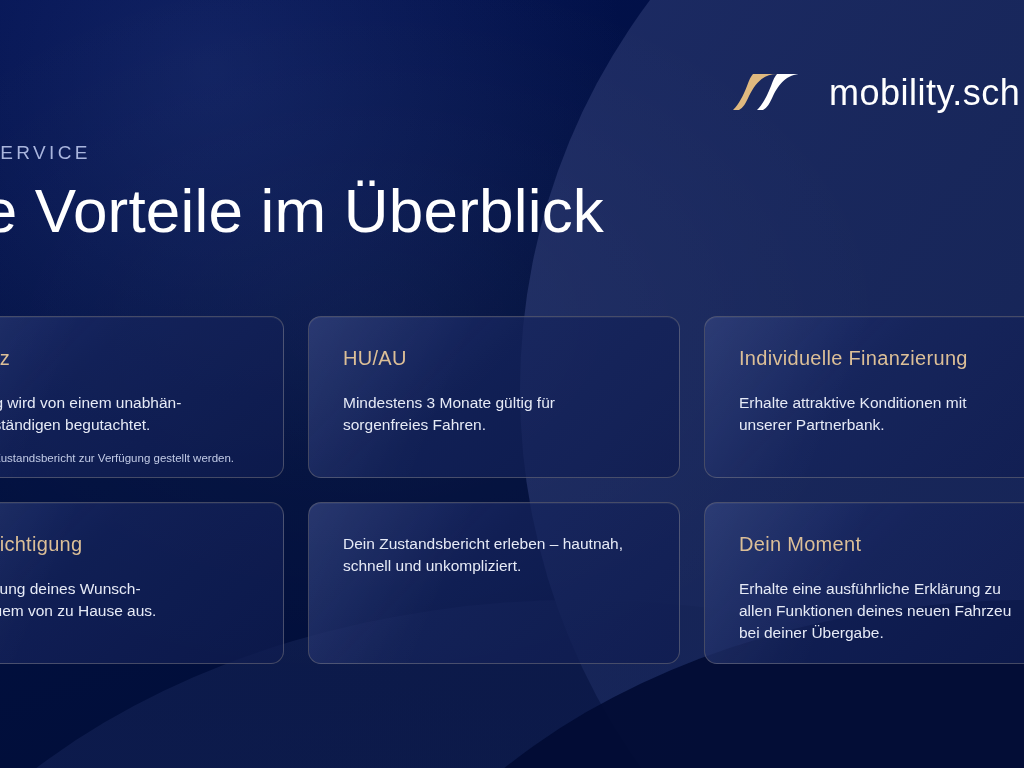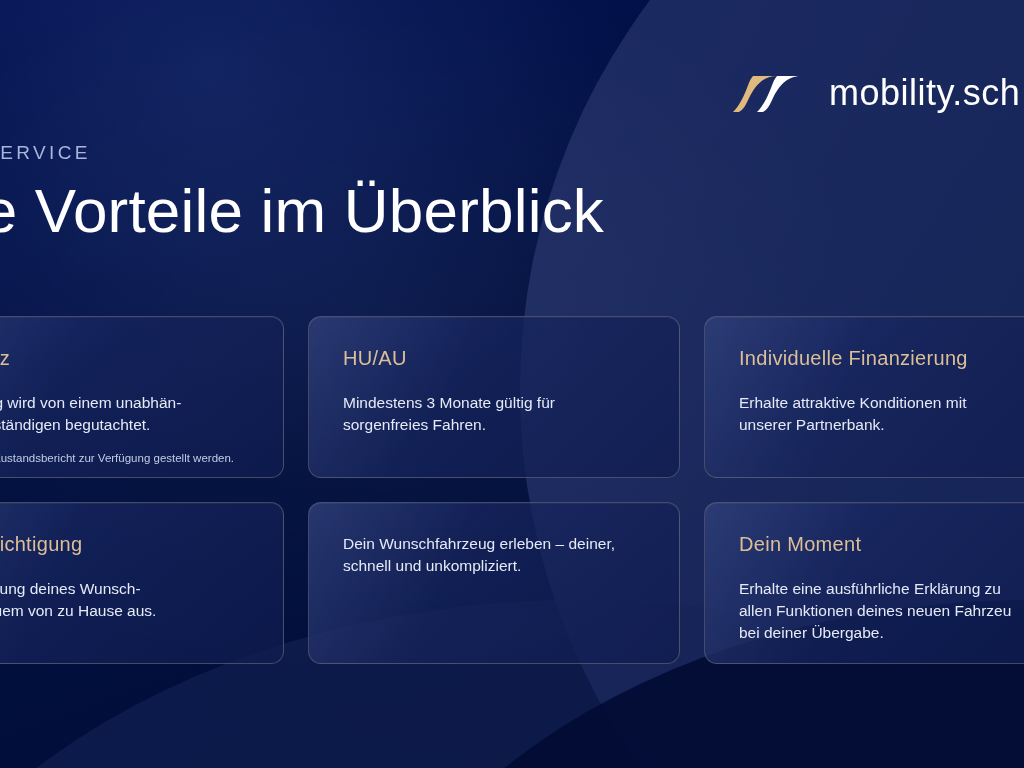--- a/index.html
+++ b/index.html
@@ -85,21 +85,21 @@
     inset: 0;
     background: radial-gradient(ellipse at 35% 42%, rgba(255,255,255,.035), rgba(0,0,0,0) 58%);
   }
 
   
   .logo {
     position: absolute;
     top: 72px;
     left: 733px;
     display: flex;
-    align-items: flex-end;
+    align-items: flex-start;
     gap: 22px;
     z-index: 6;
   }
   .logo-mark {
     width: 74px;
     height: 40px;
     display: block;
   }
   .logo-text {
     font-size: 36px;
@@ -247,21 +247,21 @@
 unserer Partnerbank.</p>
     </div>
 
     <div class="card">
       <div class="card-title">e Besichtigung</div>
       <p class="card-body">esichtigung deines Wunsch-
 gs bequem von zu Hause aus.</p>
     </div>
 
     <div class="card">
-      <p class="card-body">Dein Wunschfahrzeug erleben – deiner,
+      <p class="card-body">Dein Zustandsbericht erleben – hautnah,
 schnell und unkompliziert.</p>
     </div>
 
     <div class="card">
       <div class="card-title">Dein Moment</div>
       <p class="card-body">Erhalte eine ausführliche Erklärung zu
 allen Funktionen deines neuen Fahrzeu
 bei deiner Übergabe.</p>
     </div>
 

